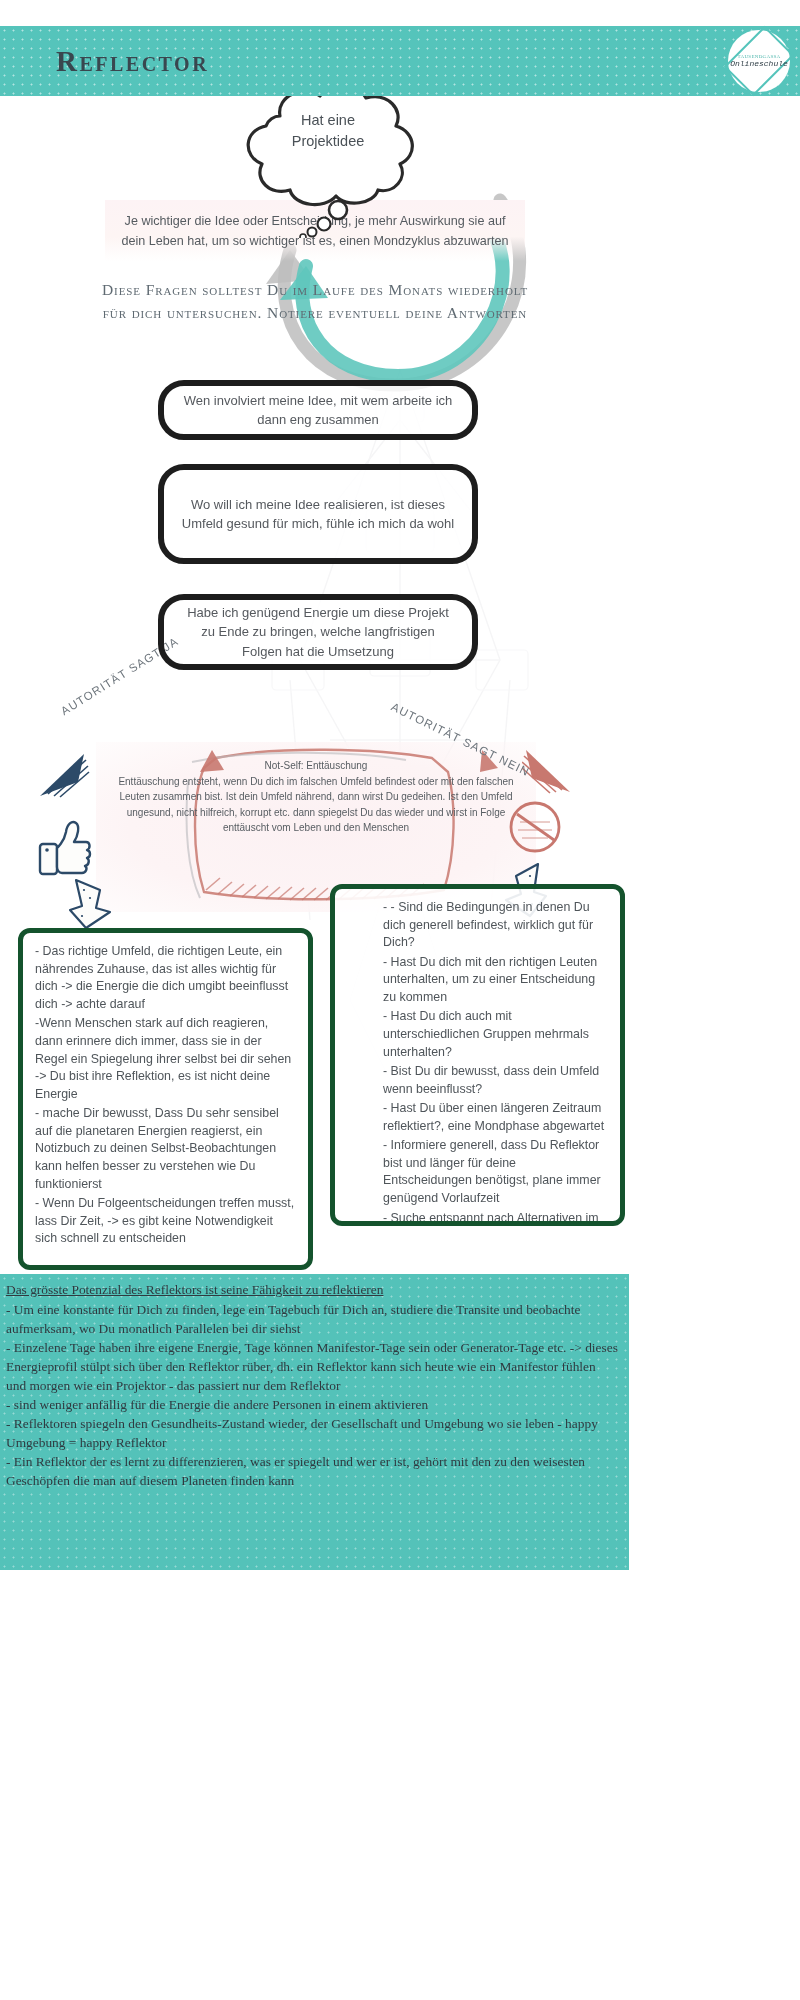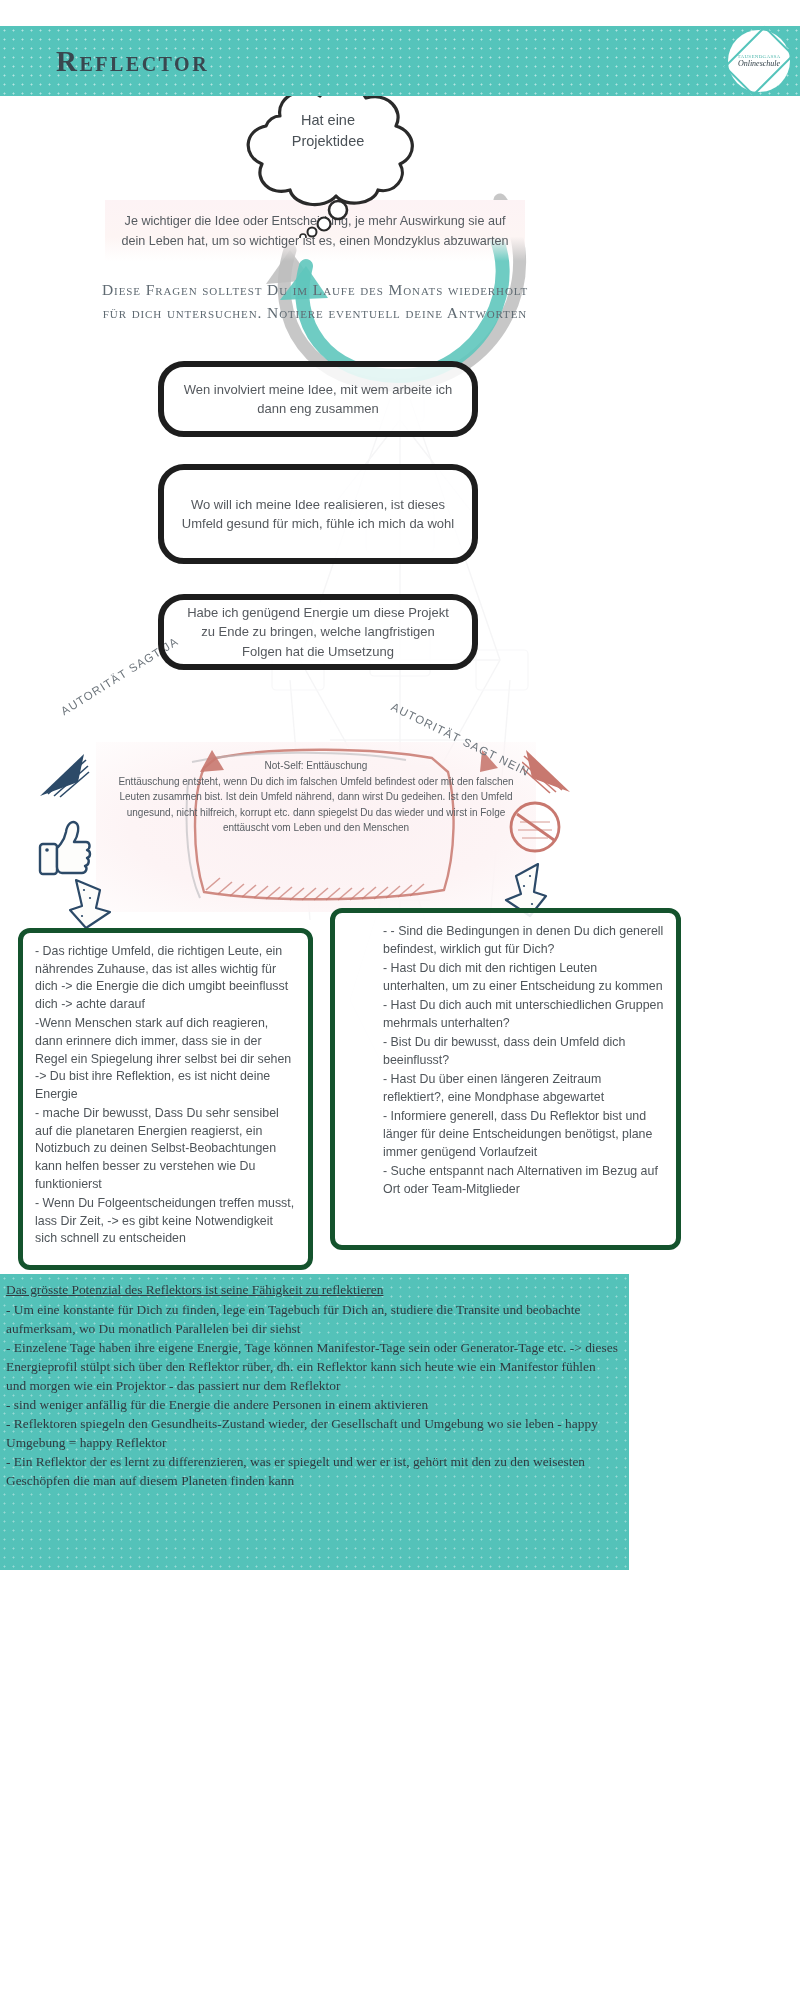--- a/index.html
+++ b/index.html
@@ -72,21 +72,21 @@
     font-size: 5px;
     letter-spacing: .3px;
     color: #4db6ac;
     font-family: "Liberation Serif", serif;
   }
   .logo-text .l2 {
     display: block;
     font-size: 8px;
     color: #2e3d45;
     font-style: italic;
-    font-family: Liberation Serif, serif;
+    font-family: Liberation Mono, monospace;
   }
 
   
   .watermark {
     position: absolute;
     left: 50%; top: 360px;
     transform: translateX(-50%);
     width: 440px; height: 760px;
     opacity: .25;
     z-index: 1;
@@ -158,21 +158,21 @@
     display: flex;
     align-items: center;
     justify-content: center;
     text-align: center;
     font-size: 13px;
     color: #55595e;
     line-height: 1.5;
     padding: 10px 16px;
     z-index: 16;
   }
-  #qbox-1 { top: 361px; height: 76px; align-items: center; }
+  #qbox-1 { top: 380px; height: 60px; align-items: center; }
   #qbox-2 { top: 464px; height: 100px; }
   #qbox-3 { top: 594px; height: 76px; }
 
   
   .auth-label {
     position: absolute;
     font-size: 11.5px;
     letter-spacing: 1.2px;
     color: #6d757c;
     font-family: "Liberation Sans", sans-serif;
@@ -220,21 +220,21 @@
     border-radius: 12px;
     background: rgba(255,255,255,.9);
     padding: 10px 12px;
     font-size: 12.4px;
     line-height: 1.42;
     color: #4f555a;
     z-index: 25;
     overflow: hidden;
   }
   #listbox-left  { left: 18px;  top: 928px; width: 295px; height: 342px; }
-  #listbox-right { left: 330px; top: 908px; width: 351px; height: 342px; padding-left: 48px; }
+  #listbox-right { left: 330px; top: 884px; width: 295px; height: 342px; padding-left: 48px; }
   .listbox p { margin: 0 0 0.15em 0; }
 
   
   .bottom-panel {
     position: absolute;
     left: 0; top: 1274px;
     width: 629px;
     min-height: 296px;
     background: #54c2b9;
     background-image: radial-gradient(circle, rgba(255,255,255,.40) 0.9px, transparent 1.1px);
@@ -452,21 +452,21 @@
     <p>- Das richtige Umfeld, die richtigen Leute, ein nährendes Zuhause, das ist alles wichtig für dich -&gt; die Energie die dich umgibt beeinflusst dich -&gt; achte darauf</p>
     <p>-Wenn Menschen stark auf dich reagieren, dann erinnere dich immer, dass sie in der Regel ein Spiegelung ihrer selbst bei dir sehen -&gt; Du bist ihre Reflektion, es ist nicht deine Energie</p>
     <p>- mache Dir bewusst, Dass Du sehr sensibel auf die planetaren Energien reagierst, ein Notizbuch zu deinen Selbst-Beobachtungen kann helfen besser zu verstehen wie Du funktionierst</p>
     <p>- Wenn Du Folgeentscheidungen treffen musst, lass Dir Zeit, -&gt; es gibt keine Notwendigkeit sich schnell zu entscheiden</p>
   </div>
 
   <div class="listbox" id="listbox-right">
     <p>- - Sind die Bedingungen in denen Du dich generell befindest, wirklich gut für Dich?</p>
     <p>- Hast Du dich mit den richtigen Leuten unterhalten, um zu einer Entscheidung zu kommen</p>
     <p>- Hast Du dich auch mit unterschiedlichen Gruppen mehrmals unterhalten?</p>
-    <p>- Bist Du dir bewusst, dass dein Umfeld dich beeinflusst?</p>
+    <p>- Bist Du dir bewusst, dass dein Umfeld wenn beeinflusst?</p>
     <p>- Hast Du über einen längeren Zeitraum reflektiert?, eine Mondphase abgewartet</p>
     <p>- Informiere generell, dass Du Reflektor bist und länger für deine Entscheidungen benötigst, plane immer genügend Vorlaufzeit</p>
     <p>- Suche entspannt nach Alternativen im Bezug auf Ort oder Team-Mitglieder</p>
   </div>
 
   <div class="white-right"></div>
 
   <div class="bottom-panel">
     <p class="bp-title">Das grösste Potenzial des Reflektors ist seine Fähigkeit zu reflektieren</p>
     <p>- Um eine konstante für Dich zu finden, lege ein Tagebuch für Dich an, studiere die Transite und beobachte aufmerksam, wo Du monatlich Parallelen bei dir siehst</p>

